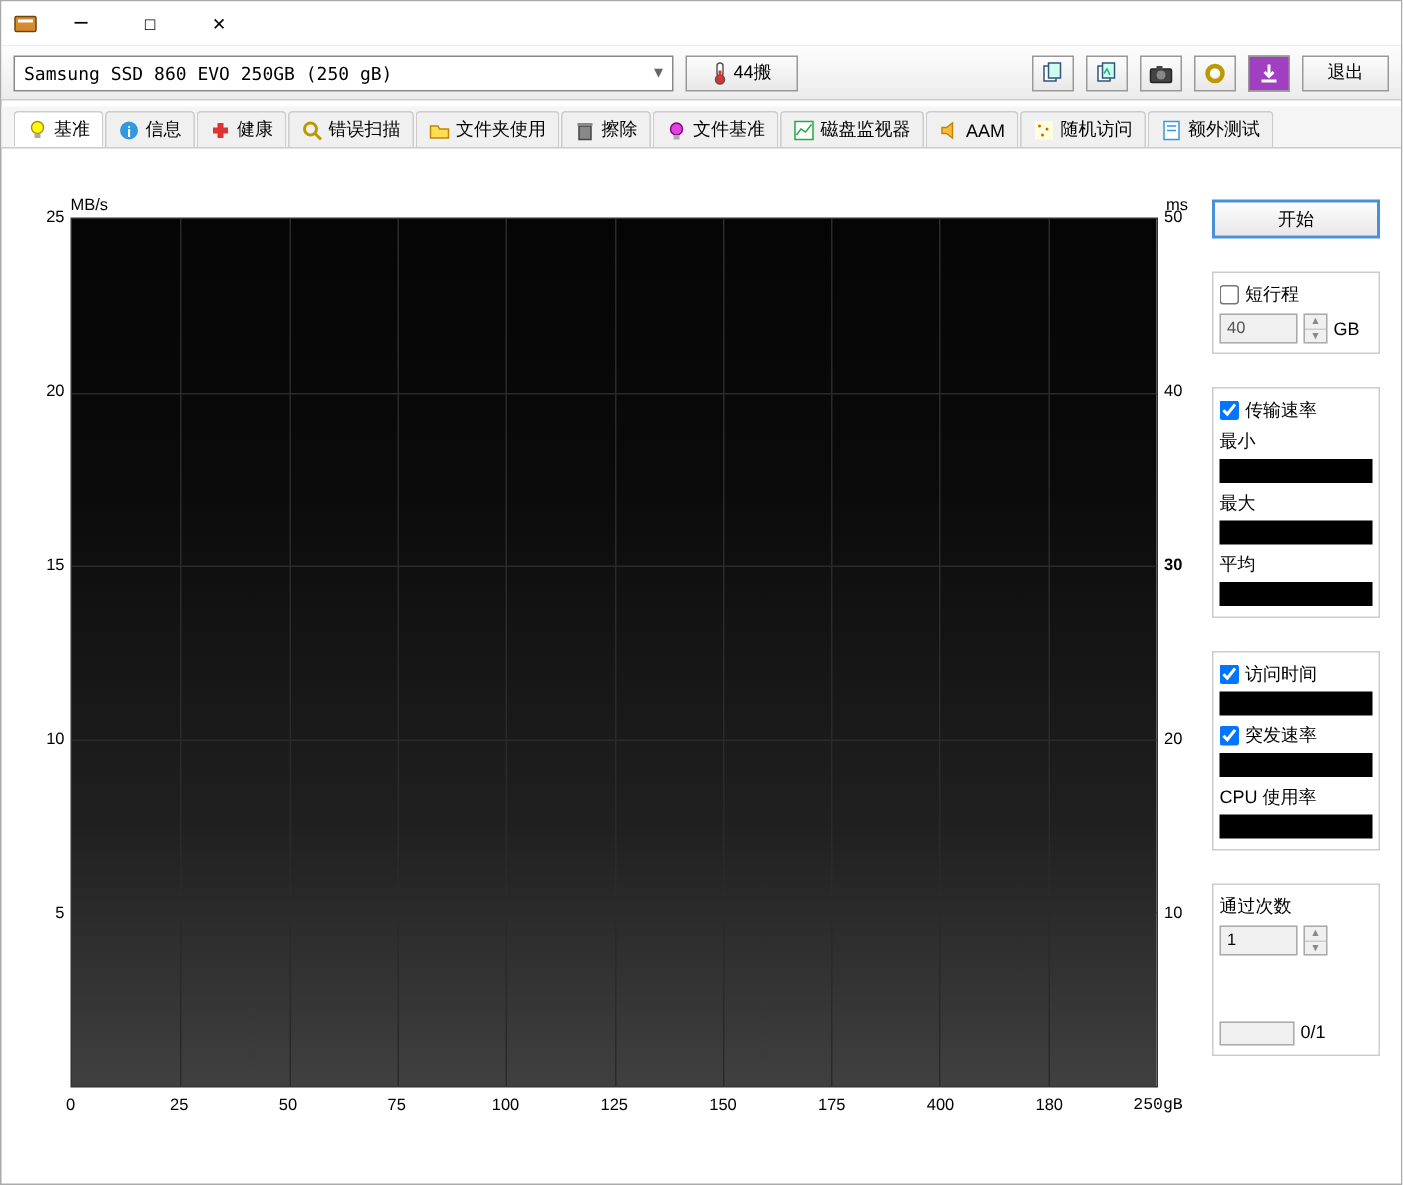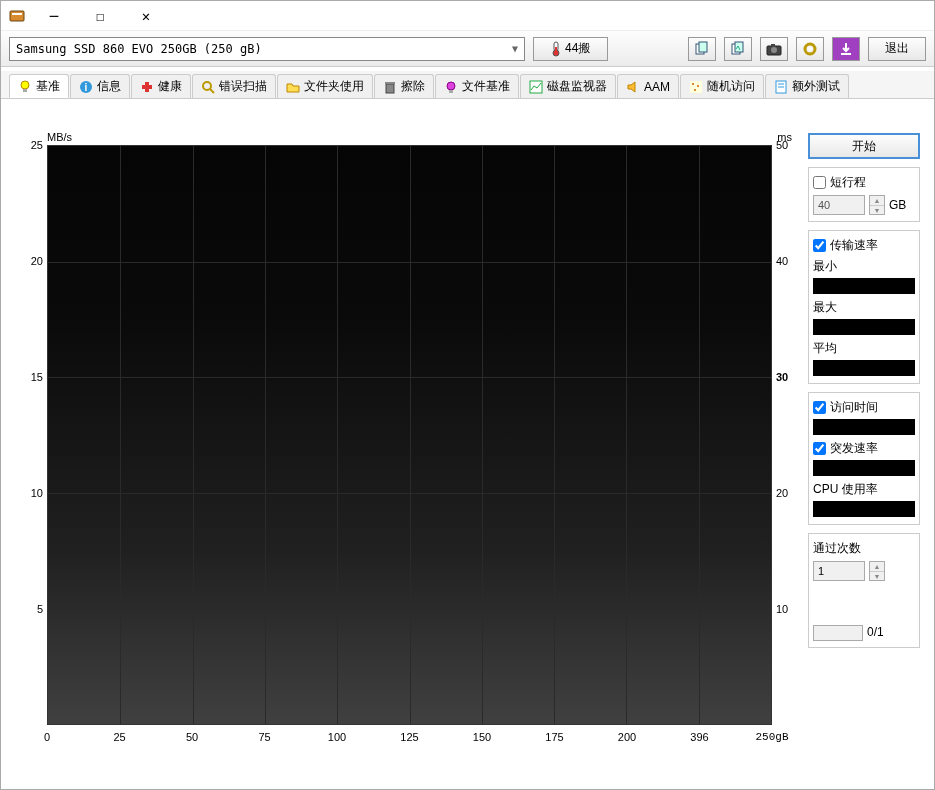--- a/index.html
+++ b/index.html
@@ -6,21 +6,21 @@
 body { font-family: "Microsoft YaHei", "SimSun", sans-serif; font-size: 12px; background: #fff; }
 .window { width: 935px; height: 790px; border: 1px solid #aaa; background: #fff; position: relative; }
 .titlebar { height: 30px; display: flex; align-items: center; padding: 0 8px; background: #fff; border-bottom: 1px solid #eee; }
 .titlebar .app-icon { width: 16px; height: 16px; margin-right: 6px; }
 .titlebar .title { flex: 1; font-size: 12px; }
 .titlebar .winbtns { display: flex; gap: 0; }
 .titlebar .winbtn { width: 46px; height: 28px; display: flex; align-items: center; justify-content: center; font-family: monospace; font-size: 14px; }
 .menubar { height: 22px; display: flex; align-items: center; padding: 0 8px; background: #fff; border-bottom: 1px solid #eee; gap: 14px; }
 .menubar span { font-size: 12px; }
 .toolbar { height: 36px; background: linear-gradient(#fdfdfd,#ececec); border-bottom: 1px solid #ccc; display: flex; align-items: center; padding: 0 8px; gap: 8px; }
-.drive-select { width: 516px; height: 24px; border: 1px solid #888; background: #fff; display: flex; align-items: center; padding: 0 6px; font-family: monospace; font-size: 12px; }
+.drive-select { width: 440px; height: 24px; border: 1px solid #888; background: #fff; display: flex; align-items: center; padding: 0 6px; font-family: monospace; font-size: 12px; }
 .drive-select .sel-arrow { margin-left: auto; color: #666; font-size: 10px; }
 .temp-box { height: 24px; border: 1px solid #999; background: linear-gradient(#fdfdfd,#e8e8e8); display: flex; align-items: center; padding: 0 17px; font-weight: normal; gap: 4px; }
 .thermo { width: 10px; height: 16px; }
 .toolbtn { width: 28px; height: 24px; border: 1px solid #999; background: linear-gradient(#fdfdfd,#e8e8e8); display: flex; align-items: center; justify-content: center; }
 .exit-btn { height: 24px; border: 1px solid #999; background: linear-gradient(#fdfdfd,#e8e8e8); padding: 0 16px; display: flex; align-items: center; }
 .spacer { flex: 1; }
 .tabbar { height: 28px; display: flex; align-items: flex-end; padding: 0 8px; border-bottom: 1px solid #ccc; background: #f5f5f5; margin-top: 4px; }
 .tab { height: 24px; display: flex; align-items: center; padding: 0 8px; gap: 4px; border: 1px solid #ccc; border-bottom: none; background: #f0f0f0; font-size: 12px; margin-right: 1px; border-radius: 3px 3px 0 0; }
 .tab.active { background: #fff; border-bottom: 1px solid #fff; z-index: 2; position: relative; }
 .tab .ticon { width: 14px; height: 14px; }
@@ -29,21 +29,21 @@
 .chart-box { position: absolute; left: 40px; top: 10px; right: 28px; bottom: 36px; background: linear-gradient(to bottom, #050505 0%, #0a0a0a 30%, #202020 70%, #404040 100%); border: 1px solid #333; }
 .chart-grid { position: absolute; inset: 0; }
 .gline { position: absolute; background: #2a2a2a; }
 .gline.h { left:0; right:0; height:1px; }
 .gline.v { top:0; bottom:0; width:1px; }
 .ylabel-l { position: absolute; right: calc(100% - 36px); font-size: 11px; text-align: right; transform: translateY(-50%); }
 .ylabel-r { position: absolute; left: calc(100% - 24px); font-size: 11px; transform: translateY(-50%); }
 .xlabel { position: absolute; top: calc(100% - 30px); font-size: 11px; transform: translateX(-50%); }
 .unit-left { position: absolute; left: 40px; top: -4px; font-size: 11px; }
 .unit-right { position: absolute; right: 8px; top: -4px; font-size: 11px; }
-.side-panel { width: 128px; padding: 28px 8px 0 8px; display: flex; flex-direction: column; gap: 8px; }
+.side-panel { width: 128px; padding: 28px 8px 0 8px; display: flex; flex-direction: column; gap: 22px; }
 .start-btn { height: 26px; border: 2px solid #4a90d9; background: linear-gradient(#fdfdfd,#e8e8e8); text-align: center; line-height: 22px; }
 .radio-row, .check-row { display: flex; align-items: center; gap: 4px; padding: 2px 2px; }
 .radio-row input, .check-row input { margin: 0; }
 .sub-label { padding: 2px 2px; font-size: 12px; }
 .val-bar { height: 16px; background: #000; margin: 1px 2px 3px 2px; }
 .num-input { display: flex; align-items: center; gap: 4px; padding: 2px 2px; }
 .num-input input { width: 52px; height: 20px; border: 1px solid #aaa; background: #f0f0f0; font-size: 11px; padding: 0 4px; }
 .num-input .spinner { width: 16px; height: 20px; border: 1px solid #aaa; background: #f0f0f0; display: flex; flex-direction: column; }
 .num-input .spinner div { flex:1; text-align:center; font-size:7px; line-height:9px; color: #888; border-bottom:1px solid #ccc; }
 .num-input .spinner div:last-child { border-bottom: none; }
@@ -235,22 +235,22 @@
           <span class="ylabel-r" style="top: 474px;">10</span>
           <span class="ylabel-r" style="top: 590px;"></span>
           <span class="xlabel" style="left: 40px;">0</span>
           <span class="xlabel" style="left: 112.5px;">25</span>
           <span class="xlabel" style="left: 185px;">50</span>
           <span class="xlabel" style="left: 257.5px;">75</span>
           <span class="xlabel" style="left: 330px;">100</span>
           <span class="xlabel" style="left: 402.5px;">125</span>
           <span class="xlabel" style="left: 475px;">150</span>
           <span class="xlabel" style="left: 547.5px;">175</span>
-          <span class="xlabel" style="left: 620px;">200</span>
-          <span class="xlabel" style="left: 692.5px;">396</span>
+          <span class="xlabel" style="left: 620px;">400</span>
+          <span class="xlabel" style="left: 692.5px;">180</span>
           <span class="xlabel" style="left: 765px; font-family: Liberation Mono, monospace;">250gB</span>
         </div>
     </div>
 
     <div class="side-panel">
       <div class="start-btn"><span>开始</span></div>
 
 
       <div style="border:1px solid #ccc;padding:4px 2px">
         <div class="check-row">

